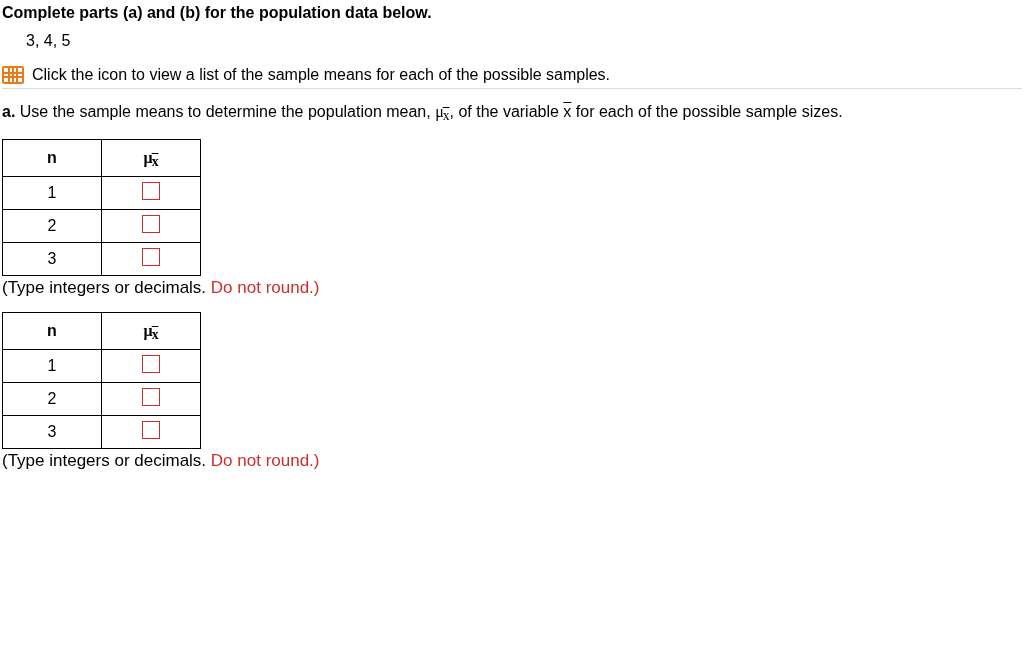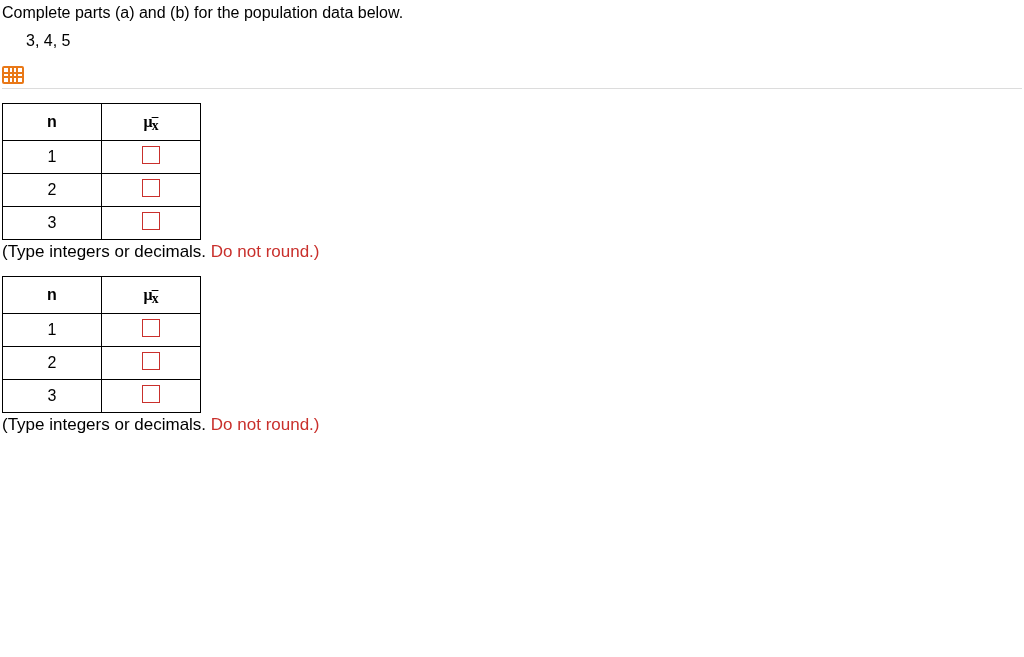--- a/index.html
+++ b/index.html
@@ -5,21 +5,21 @@
   body {
     margin: 0;
     padding: 4px 2px;
     font-family: Arial, Helvetica, sans-serif;
     font-size: 16px;
     color: #000;
     background: #fff;
     width: 1024px;
     box-sizing: border-box;
   }
-  .line1 { margin: 0 0 10px 0; }
+  .line1 { margin: 0 0 10px 0; font-weight: bold; }
   .line2 { margin: 8px 0 16px 24px; }
   .iconrow {
     display: flex;
     align-items: center;
     gap: 8px;
     margin: 0 0 4px 0;
   }
   .table-icon {
     width: 22px;
     height: 18px;
@@ -89,25 +89,29 @@
   .section { margin-bottom: 4px; }
 </style>
 </head>
 <body>
 
 <div class="line1">Complete parts (a) and (b) for the population data below.</div>
 <div class="line2">3, 4, 5</div>
 
 <div class="iconrow">
   <span class="table-icon"></span>
+  <span>Click the icon to view a list of the sample means for each of the possible samples.</span>
 </div>
 
 <hr class="sep">
 
 <div class="section">
+  <div class="q-line">
+    <span class="part-label">a.</span><span> Use the sample means to determine the population mean, </span><span class="mu-symbol"><span class="mu-main">μ</span><span class="mu-sub">x</span></span><span>, of the variable </span><span class="xbar">x</span><span> for each of the possible sample sizes.</span>
+  </div>
 
   <table class="answer">
     <tbody>
         <tr>
       <th class="col-n"><span>n</span></th>
       <th class="col-mu">
         <span class="mu-symbol"><span class="mu-main">μ</span><span class="mu-sub">x</span></span>
       </th>
     </tr>
     <tr>

